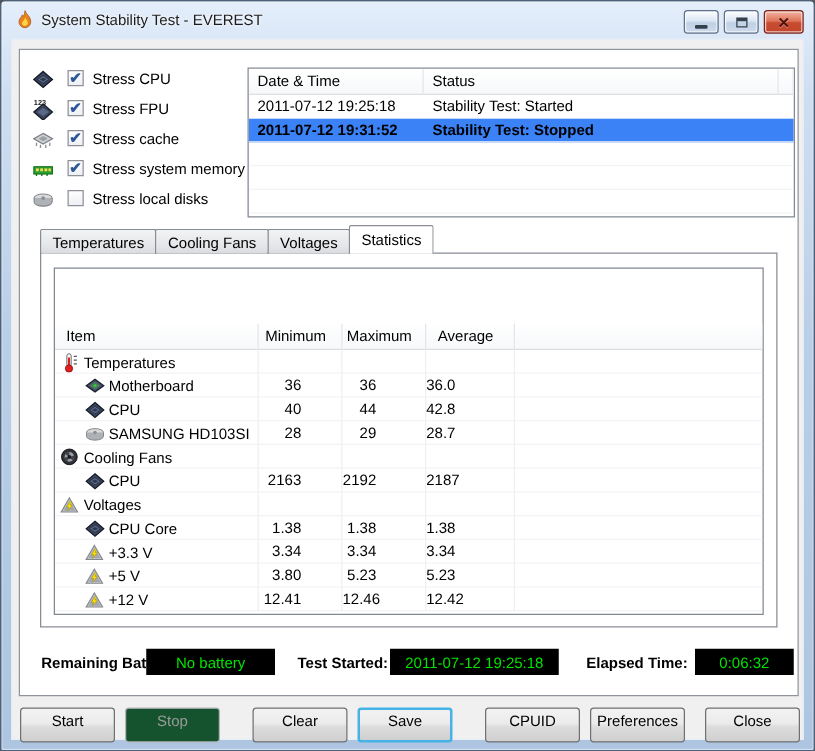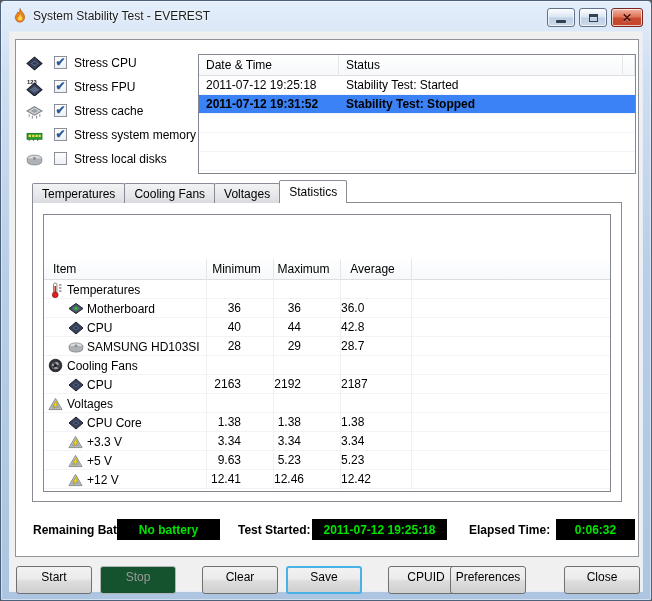--- a/index.html
+++ b/index.html
@@ -69,21 +69,21 @@
   .stc.num{text-align:right;padding-top:2px;}
   .stc.n1{padding-right:32px;}
   .stc.n2{padding-right:39px;}
   .stc.n3{padding-right:60px;}
   .stc.filler{flex:1;border-right:none;}
   .ricon{width:17px;height:16px;display:inline-flex;align-items:center;justify-content:center;margin-right:3px;flex:none;}
   .strow.group .ricon{margin-left:3px;}
   .strow.child .ricon{margin-left:23px;}
   
   .statlabel{position:absolute;top:483px;font-weight:bold;white-space:nowrap;}
-  .statbox{position:absolute;top:479px;height:21px;background:#000;color:#00e400;font-weight:bold;
+  .statbox{position:absolute;top:479px;height:21px;background:#000;color:#00e400;font-weight:normal;
     display:flex;align-items:center;justify-content:center;white-space:nowrap;}
   
   .btn{position:absolute;top:534px;width:76px;height:28px;border:1px solid #707070;border-radius:3px;
     background:linear-gradient(180deg,#f2f2f2 0%,#ebebeb 45%,#dddddd 55%,#cfcfcf 100%);
     font-family:"Liberation Sans",sans-serif;font-size:12px;color:#000;text-align:center;line-height:21px;cursor:default;}
   .btn.disabled{border-color:#b2b5b9;color:#9a9a9a;background:#14532d;}
   .btn.default{border:2px solid #46b2e6;line-height:19px;}
 </style>
 </head>
 <body>
@@ -389,21 +389,21 @@
           </div>
           <div class="strow child">
             <div class="stc item">
                 <span class="ricon">
                   <svg width="15" height="14" viewBox="0 0 16 15">
                     <use href="#i-volt"></use>
                   </svg>
                 </span>
                 <span>+5 V</span>
               </div>
-            <div class="stc num n1 w1">9.63</div>
+            <div class="stc num n1 w1">3.80</div>
             <div class="stc num n2 w2">5.23</div>
             <div class="stc num n3 w3">5.23</div>
             <div class="stc filler"></div>
           </div>
           <div class="strow child">
             <div class="stc item">
                 <span class="ricon">
                   <svg width="15" height="14" viewBox="0 0 16 15">
                     <use href="#i-volt"></use>
                   </svg>
@@ -426,16 +426,16 @@
       <div class="statbox" style="left:296px;width:135px">2011-07-12 19:25:18</div>
       <span class="statlabel" style="left:453px">Elapsed Time:</span>
       <div class="statbox" style="left:540px;width:79px">0:06:32</div>
     </div>
 
     <div class="btn" style="left:6px">Start</div>
     <div class="btn disabled" style="left:90px">Stop</div>
     <div class="btn" style="left:192px">Clear</div>
     <div class="btn" style="left:378px">CPUID</div>
     <div class="btn default" style="left:276px">Save</div>
-    <div class="btn" style="left:440px">Preferences</div>
+    <div class="btn" style="left:462px">Preferences</div>
     <div class="btn" style="left:554px">Close</div>
   </div>
 </div>
 
 </body></html>

